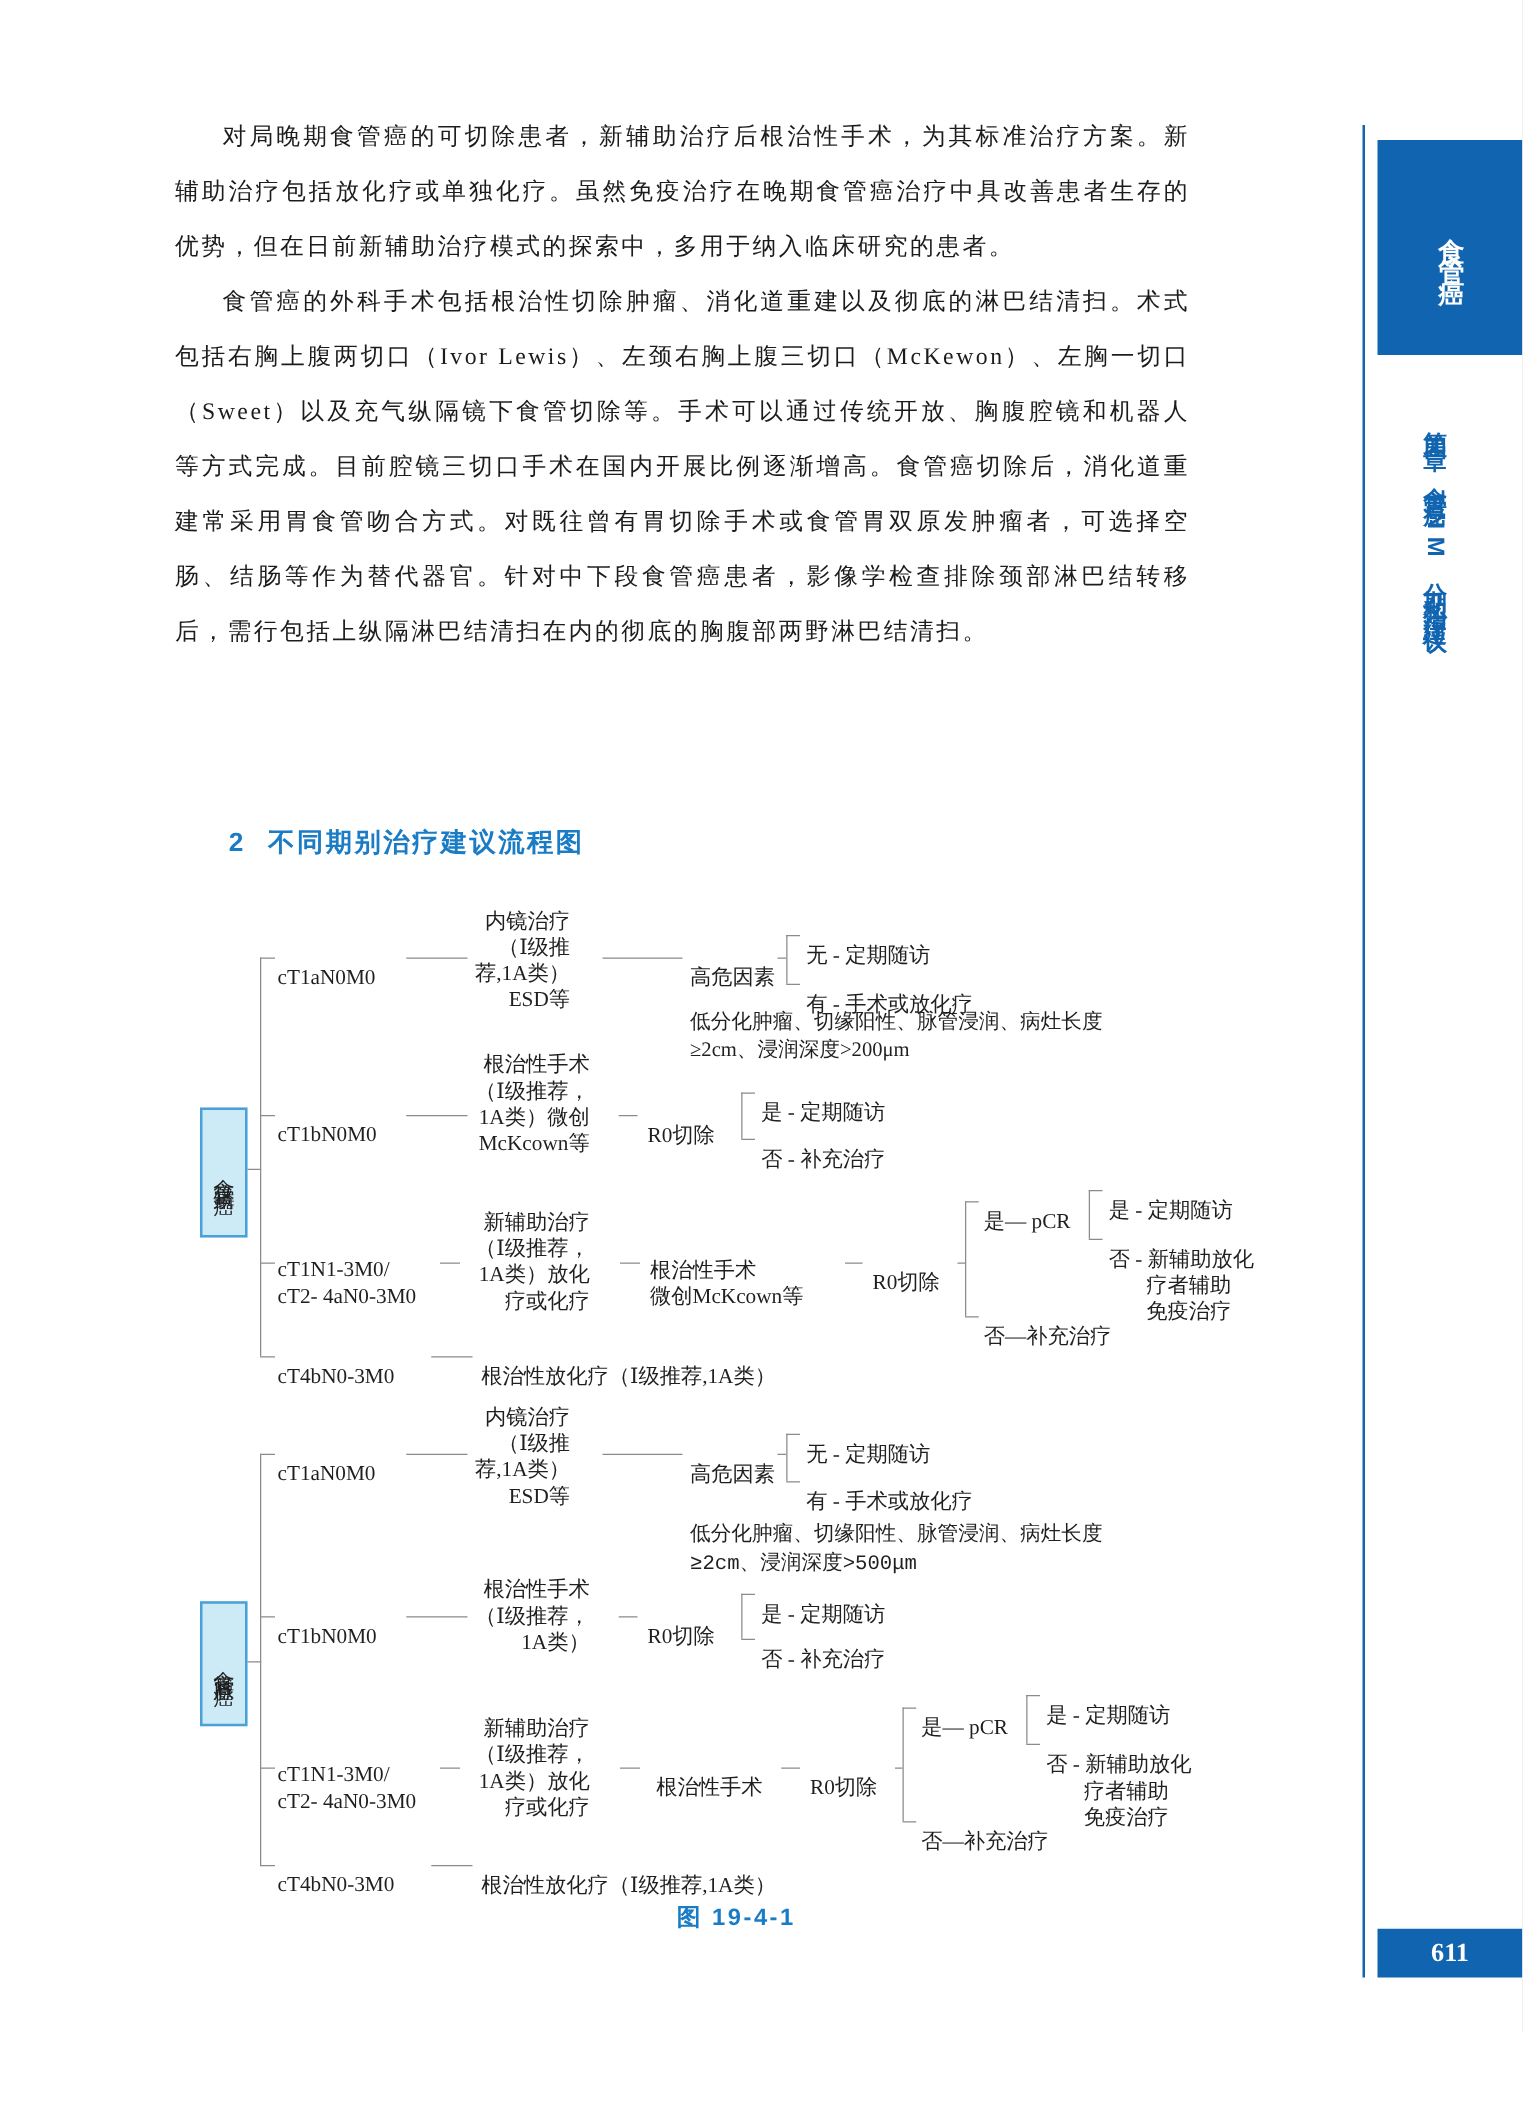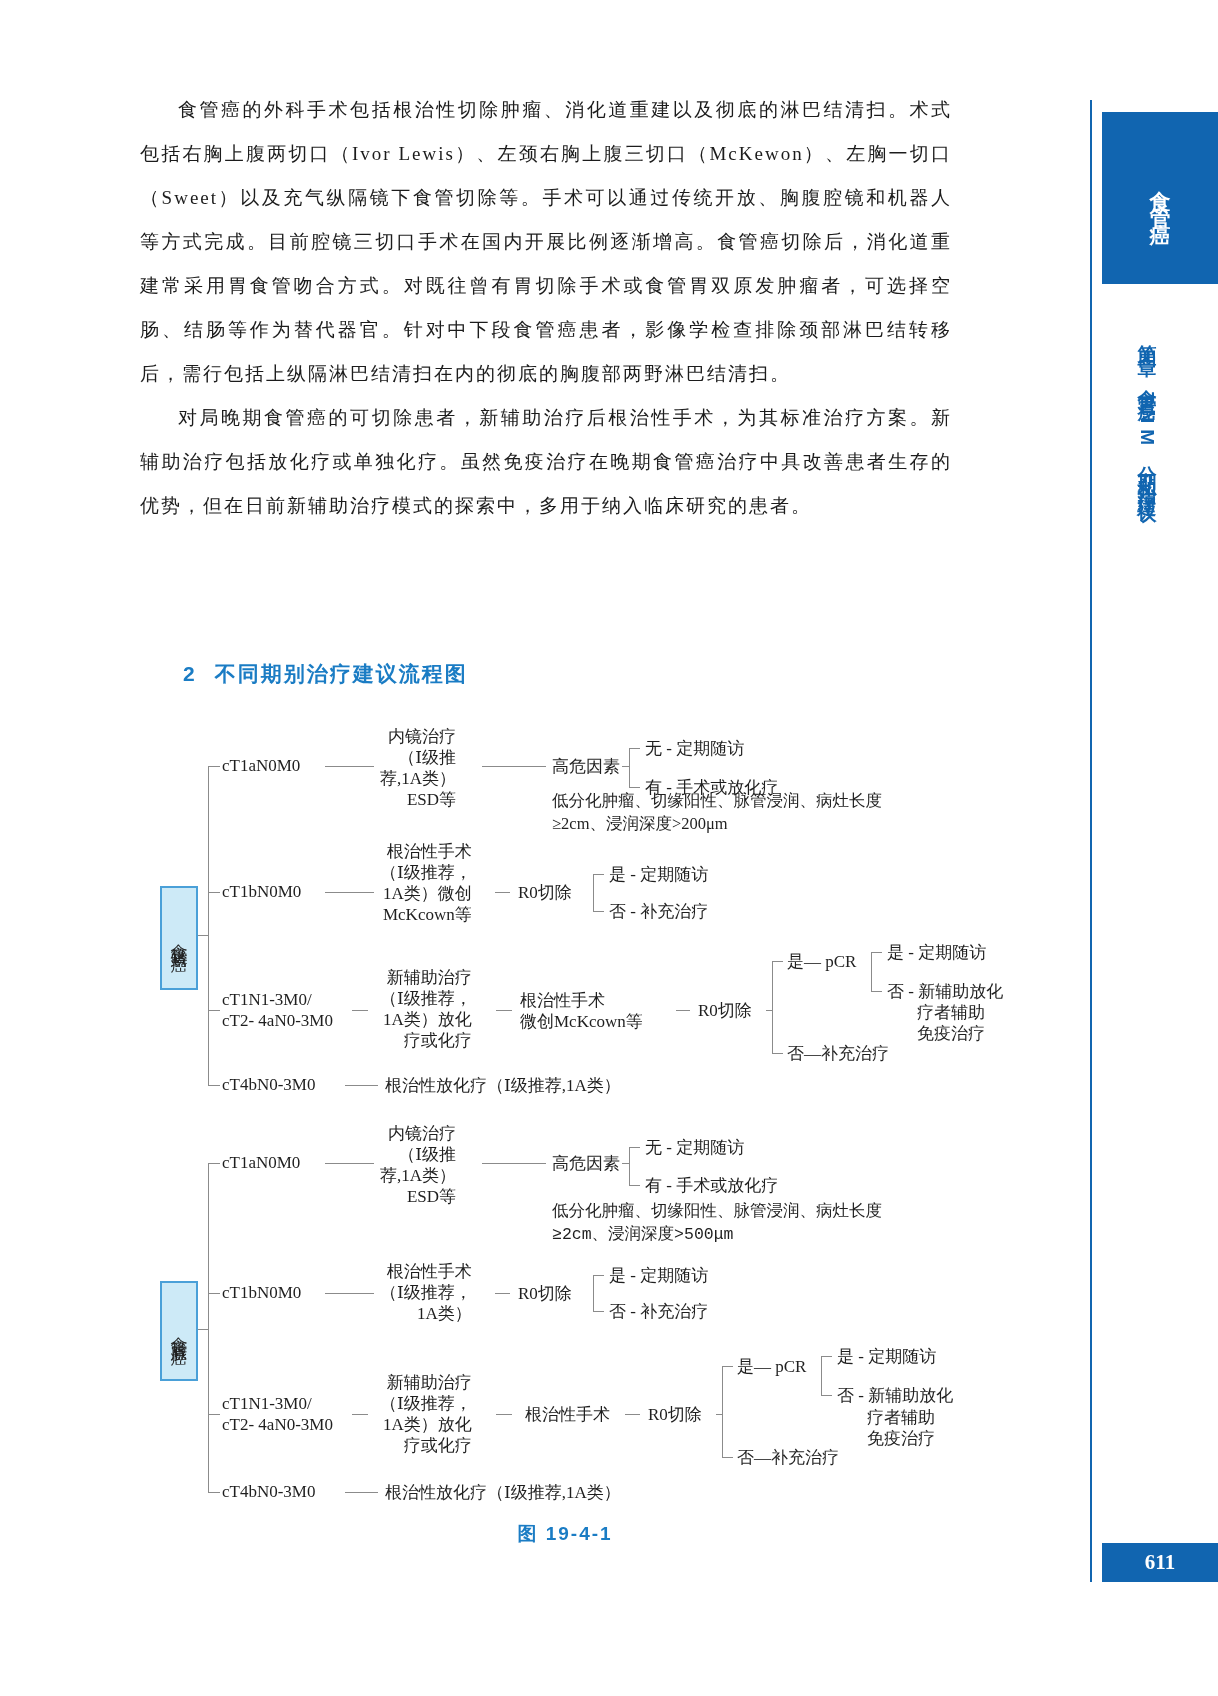--- a/index.html
+++ b/index.html
@@ -7,29 +7,29 @@
         font-family:"Liberation Serif","DejaVu Serif",serif;}
   
   .bodytext{position:absolute;left:140px;top:88px;width:812px;font-size:19px;line-height:44px;
             letter-spacing:2px;color:#1c1c1c;text-align:justify;}
   .bodytext p{margin:0;text-indent:2em;}
   
   .heading{position:absolute;left:183px;top:660px;font-family:"Liberation Sans","DejaVu Sans",sans-serif;
            font-weight:bold;font-size:21px;color:#1a7cc4;letter-spacing:2px;}
   .heading .num{margin-right:18px;}
   
-  .fc{position:absolute;transform:translateY(-50%);font-size:17px;color:#1f1f1f;white-space:nowrap;}
+  .fc{position:absolute;transform:translateY(-50%);font-size:17px;color:#1f1f1f;white-space:nowrap;margin-top:16px;}
   .fc-block{position:absolute;font-size:17px;line-height:21px;color:#1f1f1f;white-space:nowrap;text-align:right;}
   .note{font-size:16.5px;}
   .hl{position:absolute;height:0;border-top:1.5px solid #8b8b8b;}
   .vl{position:absolute;width:0;border-left:1.5px solid #8b8b8b;}
   .root-box{position:absolute;width:34px;background:#cdeaf7;border:2px solid #4aa0d8;
             display:flex;align-items:center;justify-content:center;}
   .root-box span{writing-mode:vertical-rl;font-size:17px;letter-spacing:4px;color:#1f1f1f;}
-  .caption{position:absolute;left:460px;top:1521px;width:210px;text-align:center;
+  .caption{position:absolute;left:484px;top:1521px;width:210px;text-align:center;
            font-family:"Liberation Sans","DejaVu Sans",sans-serif;font-weight:bold;
            font-size:19px;color:#1a7cc4;letter-spacing:2px;}
   
   .side-rule{position:absolute;left:1090px;top:100px;height:1482px;width:0;border-left:2.5px solid #1165b0;}
   .side-tab{position:absolute;left:1102px;top:112px;width:116px;height:172px;background:#1165b0;
             display:flex;align-items:center;justify-content:center;}
   .side-tab span{writing-mode:vertical-rl;color:#ffffff;font-family:"Liberation Sans","DejaVu Sans",sans-serif;
             font-weight:bold;font-size:21px;letter-spacing:16px;}
   .side-chapter{position:absolute;left:1134px;top:330px;height:760px;writing-mode:vertical-rl;
             color:#1165b0;font-size:19px;font-weight:bold;letter-spacing:6px;}
@@ -38,22 +38,22 @@
   .side-page{position:absolute;left:1102px;top:1543px;width:116px;height:39px;background:#1165b0;
             display:flex;align-items:center;justify-content:center;color:#ffffff;
             font-weight:bold;font-size:21px;font-family:"Liberation Serif","DejaVu Serif",serif;}
 </style>
 </head>
 <body>
 
 <div class="page">
 
   <div class="bodytext">
+    <p>对局晚期食管癌的可切除患者，新辅助治疗后根治性手术，为其标准治疗方案。新辅助治疗包括放化疗或单独化疗。虽然免疫治疗在晚期食管癌治疗中具改善患者生存的优势，但在日前新辅助治疗模式的探索中，多用于纳入临床研究的患者。</p>
     <p>食管癌的外科手术包括根治性切除肿瘤、消化道重建以及彻底的淋巴结清扫。术式包括右胸上腹两切口（Ivor Lewis）、左颈右胸上腹三切口（McKewon）、左胸一切口（Sweet）以及充气纵隔镜下食管切除等。手术可以通过传统开放、胸腹腔镜和机器人等方式完成。目前腔镜三切口手术在国内开展比例逐渐增高。食管癌切除后，消化道重建常采用胃食管吻合方式。对既往曾有胃切除手术或食管胃双原发肿瘤者，可选择空肠、结肠等作为替代器官。针对中下段食管癌患者，影像学检查排除颈部淋巴结转移后，需行包括上纵隔淋巴结清扫在内的彻底的胸腹部两野淋巴结清扫。</p>
-    <p>对局晚期食管癌的可切除患者，新辅助治疗后根治性手术，为其标准治疗方案。新辅助治疗包括放化疗或单独化疗。虽然免疫治疗在晚期食管癌治疗中具改善患者生存的优势，但在日前新辅助治疗模式的探索中，多用于纳入临床研究的患者。</p>
   </div>
 
   <div class="heading">
     <span class="num">2</span><span>不同期别治疗建议流程图</span>
   </div>
 
   <div class="root-box" style="left:160px;top:886px;height:100px;">
     <span>食管鳞癌</span>
   </div>
   <i class="hl" style="left:198px;top:935px;width:11px;"></i>

